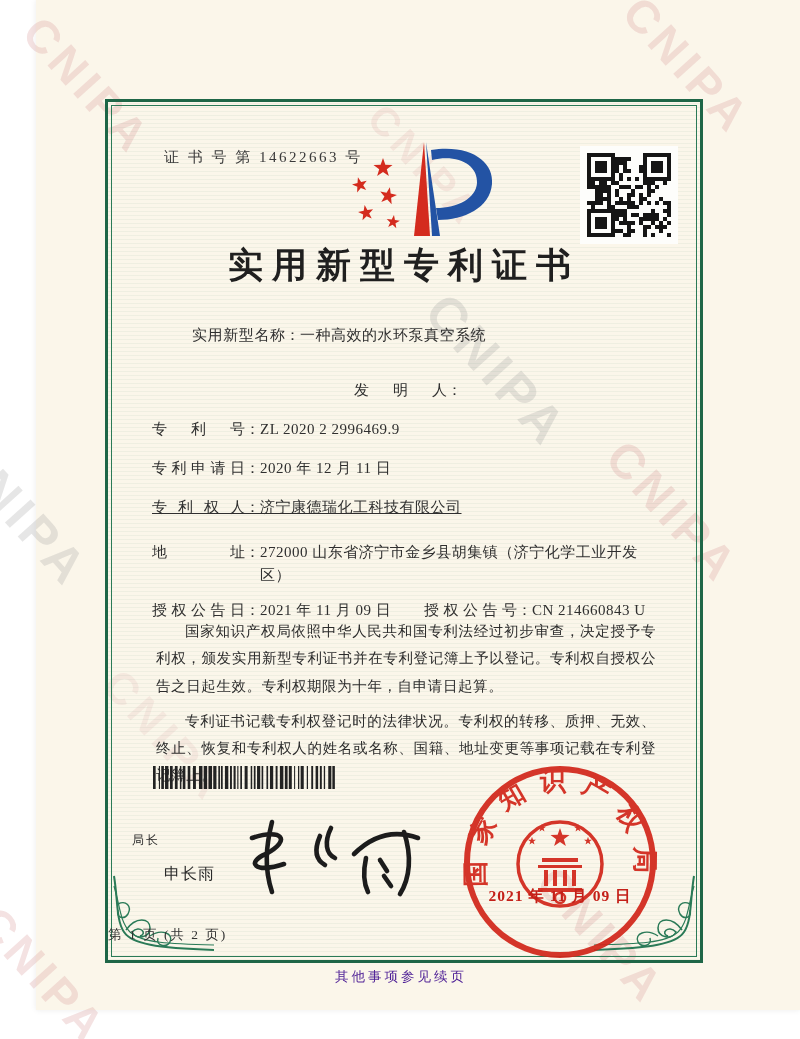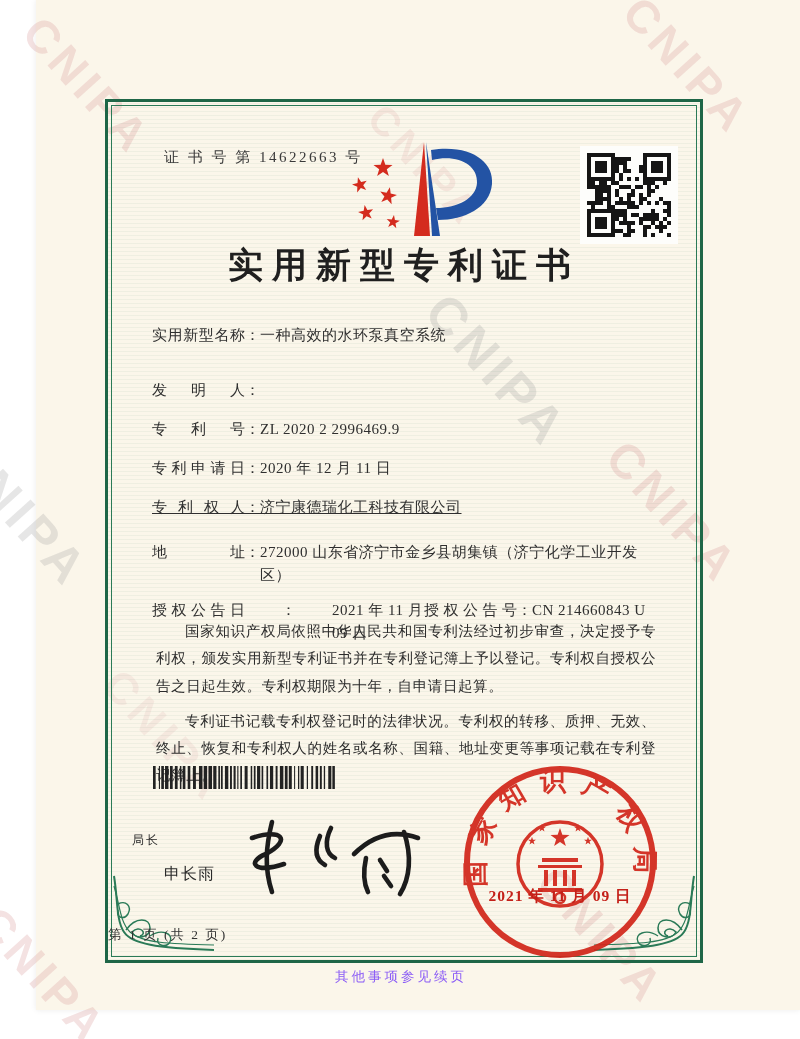--- a/index.html
+++ b/index.html
@@ -19,39 +19,39 @@
   .cert-no{position:absolute;left:32px;top:46px;font-size:15px;letter-spacing:2.5px;color:#3a3a3a;margin-left:24px;}
   .logo{position:absolute;left:228px;top:34px;width:178px;height:108px;}
   .qr{position:absolute;right:22px;top:44px;width:92px;height:92px;background:#fdfdfb;padding:3px;}
   .title{position:absolute;left:0;top:140px;width:100%;text-align:center;font-size:35px;font-weight:700;
          letter-spacing:9px;color:#1f1f1f;margin:0;}
   .fields{position:absolute;left:44px;top:222px;width:512px;font-size:15px;color:#2f2f2f;}
   .frow{display:flex;line-height:23px;}
   .flabel{display:inline-block;width:93px;text-align:justify;text-align-last:justify;flex:0 0 93px;}
   .fcolon{flex:0 0 auto;}
   .fval{flex:1 1 auto;letter-spacing:0.5px;}
-  .mb-a{margin-bottom:32px;} .mb-b{margin-bottom:16px;} .mb-c{margin-bottom:22px;text-decoration:underline;}
+  .mb-a{margin-bottom:32px;margin-left:40px;} .mb-b{margin-bottom:16px;justify-content:center;} .mb-c{margin-bottom:22px;text-decoration:underline;}
   .grant-row{display:flex;line-height:23px;margin-top:12px;}
-  .grant-left{display:flex;flex:0 0 272px;gap:36px;}
+  .grant-left{display:flex;flex:0 0 272px;}
   .grant-right{display:flex;justify-content:flex-end;}
   .paras{position:absolute;left:40px;top:508px;width:516px;font-size:14.5px;line-height:1.88;
          color:#2c2c2c;text-align:justify;}
   .paras p{margin:8px;text-indent:2em;letter-spacing:0.6px;}
   .barcode{position:absolute;left:45px;top:664px;width:186px;height:23px;}
   .sign-title{position:absolute;left:24px;top:730px;font-size:12px;color:#2a2a2a;letter-spacing:2px;
               font-family:"Liberation Sans","DejaVu Sans",sans-serif;}
   .sign-name{position:absolute;left:56px;top:762px;font-size:16px;color:#2a2a2a;letter-spacing:1px;
               font-family:"Liberation Sans","DejaVu Sans",sans-serif;}
   .signature{position:absolute;left:124px;top:706px;width:205px;height:92px;}
   .seal{position:absolute;left:352px;top:660px;width:200px;height:200px;opacity:0.93;}
   .seal-date{position:absolute;left:352px;top:784px;width:200px;text-align:center;font-size:15.5px;
              font-weight:700;color:#c42019;letter-spacing:1px;}
   .page-info{position:absolute;left:0;top:824px;width:100%;text-align:left;font-size:13.5px;color:#333;letter-spacing:2px;}
   .footer-note{position:absolute;left:105px;top:968px;width:592px;text-align:center;font-size:13.5px;
-               color:#8b5cf6;letter-spacing:3px;}
+               color:#4c1d95;letter-spacing:3px;}
   .corner{position:absolute;width:108px;height:84px;pointer-events:none;}
   .corner.bl{left:2px;bottom:2px;}
   .corner.br{right:2px;bottom:2px;transform:scaleX(-1);}
 </style>
 </head>
 <body>
 
 <div class="page">
   <div class="paper"></div>
 

